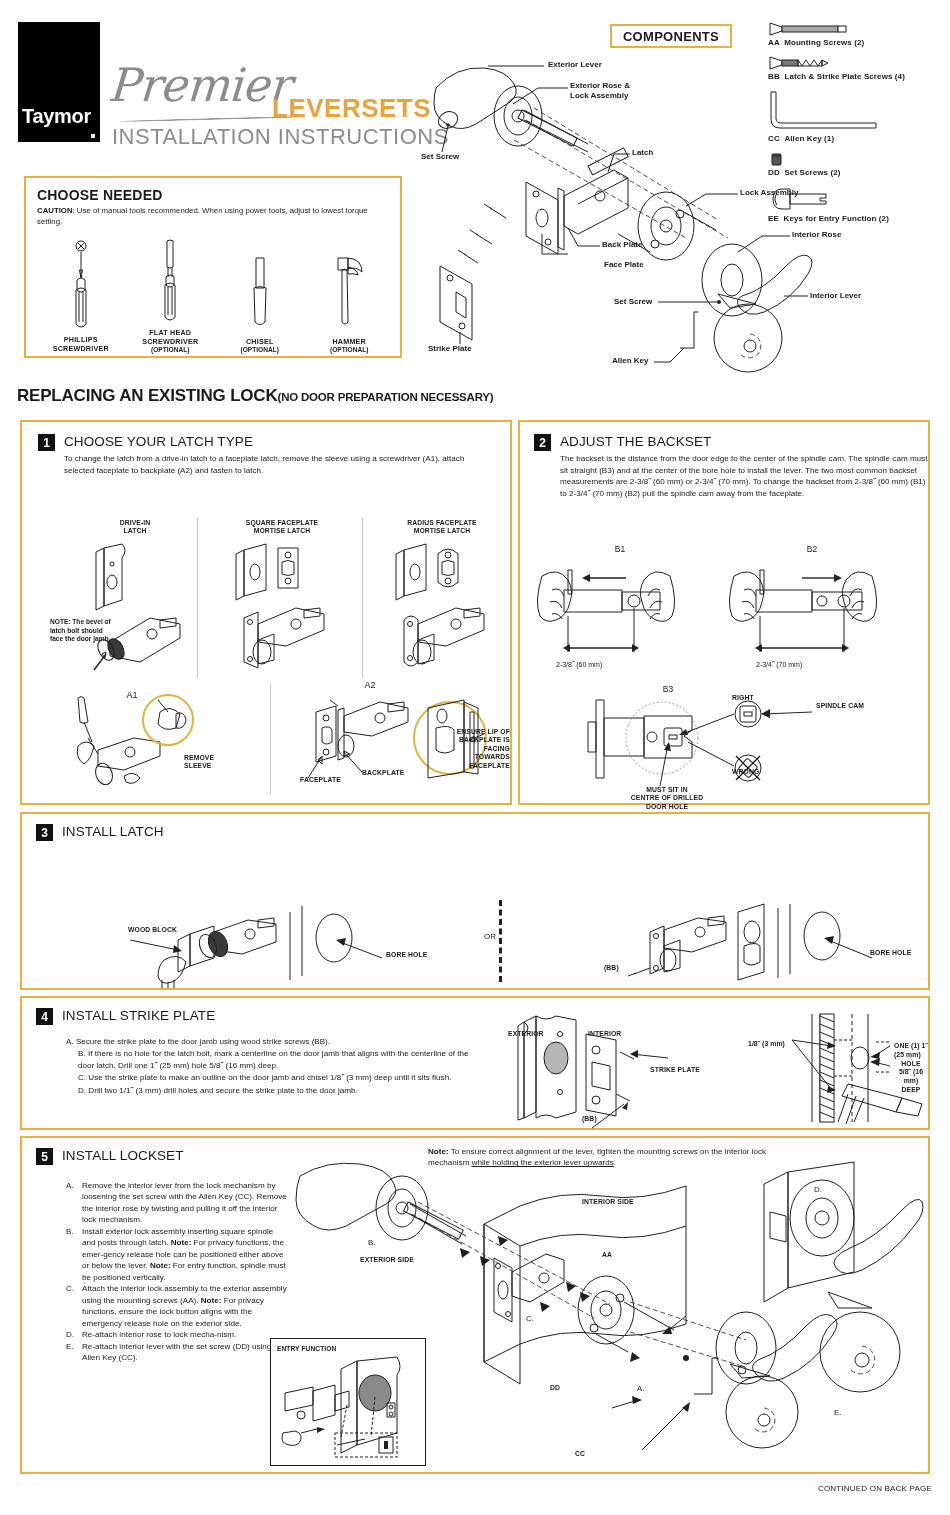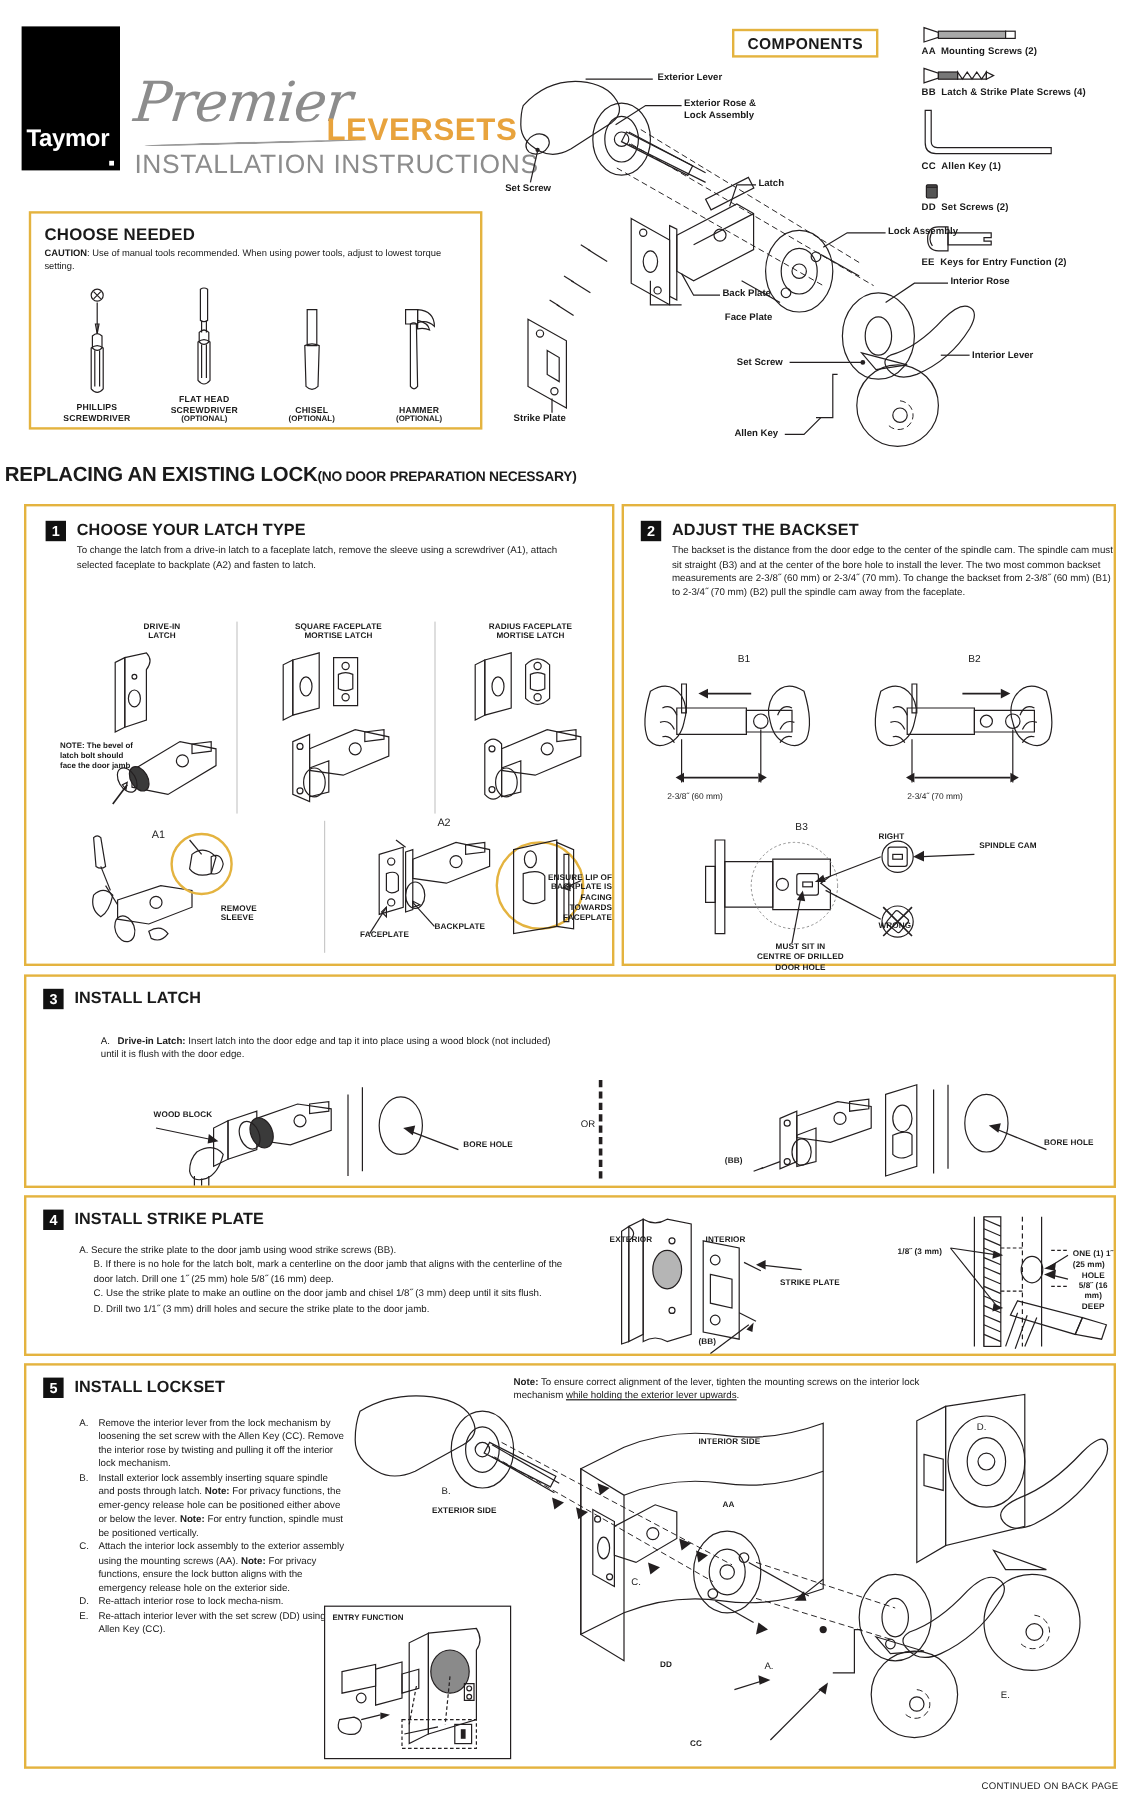--- a/index.html
+++ b/index.html
@@ -75,35 +75,35 @@
   .comp-item svg { display:block; margin-bottom: 2px; }
 
   
   .exploded { position:absolute; left:418px; top:48px; width:420px; height:330px; }
   .exploded .lbl {
     position:absolute; font-size:8px; font-weight:bold; white-space:nowrap; line-height:1.2;
   }
 
   
   .section-title {
-    position:absolute; left:4px; top:386px;
+    position:absolute; left:17px; top:386px;
     font-size:17px; font-weight:bold; letter-spacing:-.2px;
   }
   .section-title .sub { font-size:11.5px; }
 
   
   .stepbox { position:absolute; border:2px solid #e4b33f; background:#fff; }
   .vdiv { position:absolute; width:0; border-left:1px solid #c9c9c9; }
   .num {
     width:17px; height:17px; background:#111; color:#fff;
     font-size:12px; font-weight:bold; display:inline-flex;
     align-items:center; justify-content:center; vertical-align:top;
   }
   .step-head { display:flex; align-items:flex-start; gap:9px; }
-  .step-title { font-size:13.5px; font-weight:bold; letter-spacing:.1px; line-height:1.2; }
+  .step-title { font-size:13.5px; font-weight:normal; letter-spacing:.1px; line-height:1.2; }
   .step-body { font-size:8.1px; line-height:1.42; }
   .step-body b { font-weight:bold; }
   .mini { font-size:6.8px; font-weight:bold; line-height:1.25; letter-spacing:.1px; }
   .mini-n { font-size:6.8px; line-height:1.3; }
   .cap { font-size:9px; text-align:center; }
 
   svg { overflow: visible; }
   .ln { fill:none; stroke:#231f20; stroke-width:1; }
   .ln2 { fill:none; stroke:#231f20; stroke-width:1.4; }
   .dash { fill:none; stroke:#231f20; stroke-width:.8; stroke-dasharray:5 3; }
@@ -551,23 +551,20 @@
     <div class="mini" style="position:absolute; left:296px; top:280px;">SPINDLE CAM</div>
     <div class="mini" style="position:absolute; left:92px; top:364px; text-align:center; width:110px;">MUST SIT IN<br>CENTRE OF DRILLED<br>DOOR HOLE</div>
   </div>
 
   <div class="stepbox" style="left:20px; top:812px; width:910px; height:178px;">
     <div class="step-head" style="padding:10px 0 0 14px;">
       <span class="num">3</span>
       <div class="step-title">INSTALL LATCH</div>
     </div>
 
-    <div class="step-body" style="position:absolute; left:62px; top:48px; width:390px;">
-      <span style="display:inline-block; width:14px;">A.</span><b>Drive-in Latch:</b><span> Insert latch into the door edge and tap it into place using a wood block (not included) until it is flush with the door edge.</span>
-    </div>
 
     <svg style="position:absolute; left:96px; top:88px;" width="300" height="86" viewBox="0 0 300 86">
       <path class="ln" d="M72 32 L96 24 L96 56 L72 64 Z" fill="#e3e3e3"></path>
       <path class="ln" d="M72 32 L60 38 L60 70 L72 64 Z" fill="#d2d2d2"></path>
       <path class="ln" d="M96 30 L130 18 L158 22 L158 40 L124 52 L96 48 Z" fill="#efefef"></path>
       <ellipse cx="100" cy="42" rx="9" ry="13" fill="#3a3a3a" stroke="#231f20" transform="rotate(-22 100 42)"></ellipse>
       <ellipse cx="90" cy="44" rx="8" ry="12" class="ln" fill="#ddd" transform="rotate(-22 90 44)"></ellipse>
       <circle cx="132" cy="32" r="5" class="ln" fill="#fff"></circle>
       <path class="ln" d="M140 18 L156 16 L156 24 L140 26 Z" fill="#dedede"></path>
 

